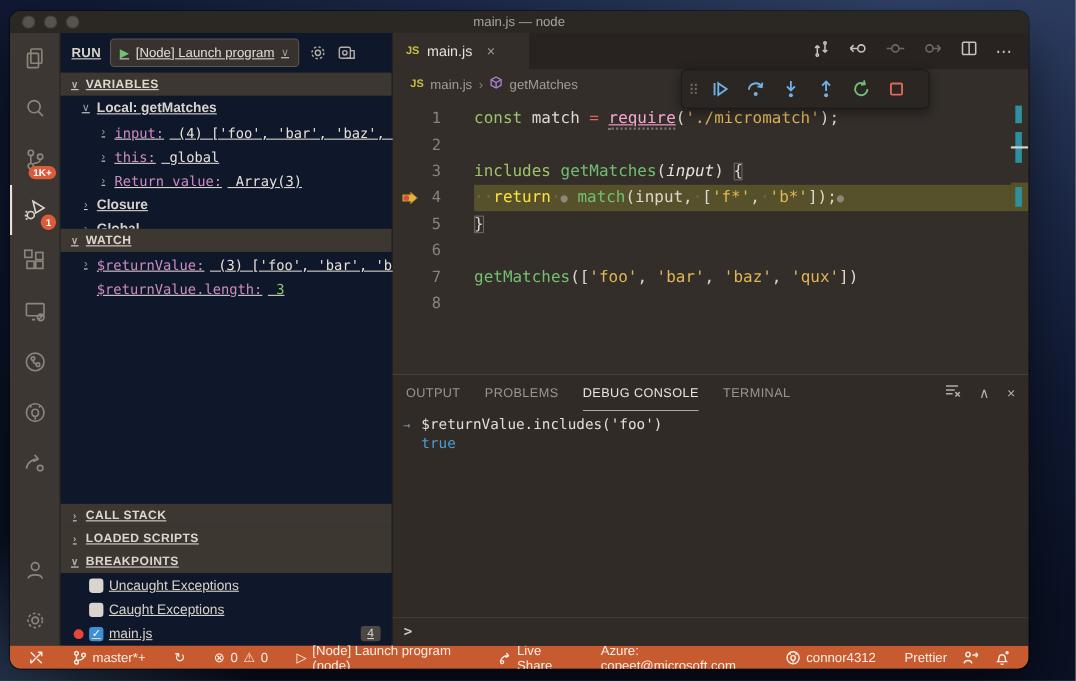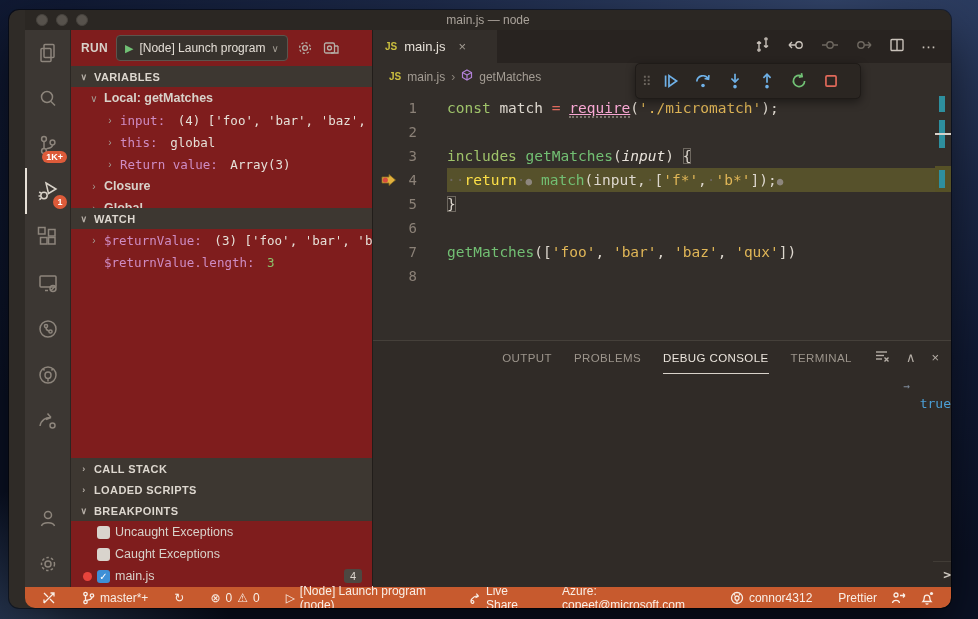--- a/index.html
+++ b/index.html
@@ -4,40 +4,40 @@
 <style>
   html,body{margin:0;padding:0;width:978px;height:619px;overflow:hidden;
     font-family:"Liberation Sans",sans-serif;-webkit-font-smoothing:antialiased;}
   .mono{font-family:"DejaVu Sans Mono",monospace;}
   #desktop{position:relative;width:978px;height:619px;
     background:radial-gradient(120% 90% at 85% 0%,#33456b 0%,#1d2a4a 35%,#111b36 65%,#0b1226 100%);}
   #desktop:before{content:"";position:absolute;left:0;bottom:0;width:45%;height:30%;
     background:radial-gradient(60% 100% at 10% 100%,rgba(120,160,210,.35),rgba(120,160,210,0) 70%);}
   #window{position:absolute;left:9px;top:10px;width:926px;height:598px;border-radius:10px;
     background:#2f2b27;box-shadow:0 24px 60px rgba(0,0,0,.65),0 0 0 1px rgba(0,0,0,.45);
-    display:flex;flex-direction:column;overflow:hidden;padding-left:16px;}
+    display:flex;flex-direction:column;overflow:hidden;}
   
   #titlebar{height:20px;background:#2b2723;display:flex;align-items:center;position:relative;flex:none;}
   .lights{display:flex;gap:8px;margin-left:11px;}
   .light{width:12px;height:12px;border-radius:50%;background:#57524c;border:1px solid #47433e;box-sizing:border-box;}
   .wtitle{position:absolute;left:0;right:0;text-align:center;font-size:12px;color:#a9a29a;}
   
   #body{flex:1;display:flex;min-height:0;}
   
   #activitybar{width:45px;background:#3c3733;display:flex;flex-direction:column;align-items:center;flex:none;border-right:1px solid #2a2622;}
   .act{position:relative;width:45px;height:46px;display:flex;align-items:center;justify-content:center;color:#8d857c;}
   .act svg{stroke:#8d857c;fill:none;stroke-width:1.5;}
   .act.active{box-shadow:inset 2px 0 0 #e7e1d8;}
   .act.active svg{stroke:#d8d2c9;}
   .abadge{position:absolute;right:3px;bottom:5px;background:#dd5b3a;color:#fff;font-size:9px;font-weight:bold;
     border-radius:8px;padding:1px 4px;line-height:10px;}
   .abadge.round{border-radius:50%;width:12px;height:12px;padding:1px;display:flex;align-items:center;justify-content:center;}
   .act.push{margin-top:auto;}
   
-  #sidebar{width:301px;background:#7f1d1d;display:flex;flex-direction:column;flex:none;border-right:1px solid #211d1a;font-size:12.5px;color:#d8d2ca;}
+  #sidebar{width:301px;background:#0f172a;display:flex;flex-direction:column;flex:none;border-right:1px solid #211d1a;font-size:12.5px;color:#d8d2ca;text-decoration:underline;}
   #runbar{height:36px;display:flex;align-items:center;gap:8px;padding:0 10px;flex:none;}
   #runlabel{font-weight:bold;font-size:12px;letter-spacing:.3px;}
   #launchsel{display:flex;align-items:center;gap:6px;border:1px solid #5b554d;border-radius:4px;height:24px;padding:0 8px;background:#37322d;}
   #launchsel .play{color:#71c175;font-size:11px;}
   #launchsel .cfg{font-size:12px;color:#e3ddd5;}
   #launchsel .chev{color:#a39c93;font-size:10px;}
   .iconbtn{color:#b5aea6;display:flex;align-items:center;justify-content:center;}
   .iconbtn svg{stroke:#b5aea6;fill:none;stroke-width:1.3;}
   .sect-h{height:21px;background:#3d3731;display:flex;align-items:center;gap:5px;padding:0 8px;
     font-size:11px;font-weight:bold;letter-spacing:.4px;color:#ddd7cf;flex:none;}
@@ -83,21 +83,21 @@
   .tk-kw{color:#9fc36a;} .tk-fn{color:#72bf73;} .tk-fnu{color:#f9a8d4;border-bottom:2px dotted #7a746c;text-decoration:underline;}
   .tk-str{color:#e0b657;} .tk-ret{color:#fde047;} .tk-op{color:#de6a5c;} .tk-fg{color:#ddd7ce;}
   .tk-arg{color:#e8e2da;font-style:italic;} .tk-ws{color:#6e6860;} .tk-dot{color:#8d867d;font-size:11px;}
   .tk-br{color:#ddd7ce;outline:1px solid #6e6860;outline-offset:-1px;}
   
   #ruler{position:absolute;top:0;right:0;width:16px;height:100%;}
   .rmark{position:absolute;left:4px;width:6px;background:#2e8f9e;}
   .rband{position:absolute;left:0;width:16px;background:#565126;}
   .rline{position:absolute;left:0;width:16px;height:2px;background:#d8d2ca;}
   
-  #panel{height:246px;flex:none;background:#302b27;border-top:1px solid #45403a;display:flex;flex-direction:column;align-items:flex-end;}
+  #panel{height:246px;flex:none;background:#302b27;border-top:1px solid #45403a;display:flex;flex-direction:column;}
   #paneltabs{height:33px;display:flex;align-items:center;padding:0 12px;gap:22px;flex:none;}
   .ptab{font-size:11.5px;letter-spacing:.4px;color:#9c958c;height:33px;display:flex;align-items:center;}
   .ptab.active{color:#eae4dc;box-shadow:inset 0 -1px 0 #d8d2ca;}
   #panelacts{margin-left:auto;display:flex;align-items:center;gap:16px;color:#b5aea6;}
   #panelacts svg{stroke:#b5aea6;fill:none;stroke-width:1.4;}
   #panelacts .glyph{font-size:13px;}
   #console{flex:1;padding:4px 0;overflow:hidden;}
   .crow{display:flex;align-items:center;height:17px;font-family:"DejaVu Sans Mono",monospace;font-size:13px;}
   .crow .arrow{width:26px;text-align:center;color:#7d8a99;font-size:11px;flex:none;}
   .crow .ctxt{color:#e3ddd5;white-space:pre;}
@@ -483,20 +483,21 @@
                     <line x1="2" y1="11" x2="8" y2="11"></line>
                     <path d="M10.5 9.5 l4 4 M14.5 9.5 l-4 4"></path>
                   </svg></span>
             <span class="glyph">∧</span>
             <span class="glyph">×</span>
           </span>
         </div>
         <div id="console">
               <div class="crow">
                 <span class="arrow">→</span>
+                <span class="ctxt">$returnValue.includes('foo')</span>
               </div>
               <div class="crow result">
                 <span class="arrow"></span>
                 <span class="ctxt">true</span>
               </div>
             </div>
         <div id="replrow">
           <span class="prompt">&gt;</span>
         </div>
       </div>

